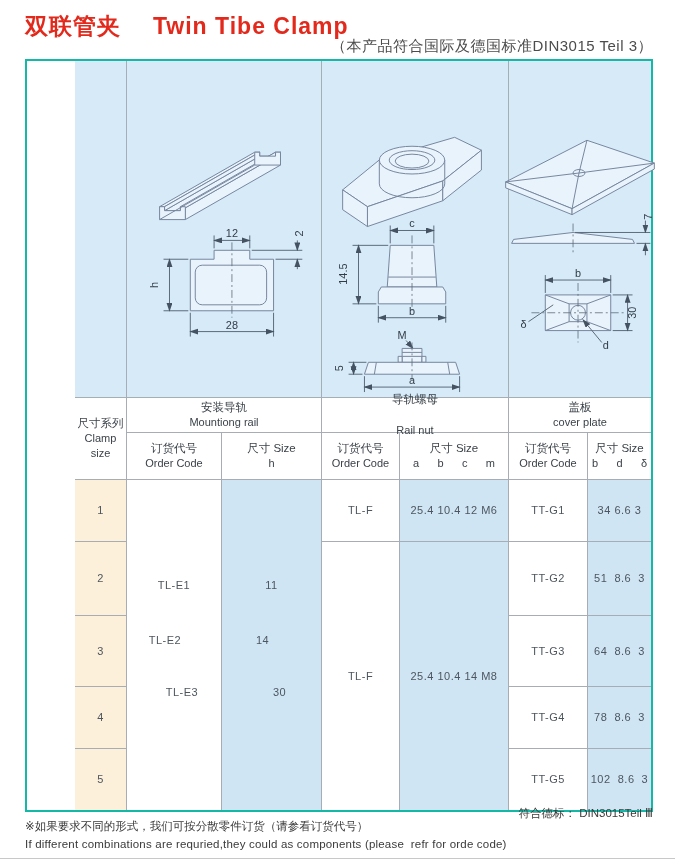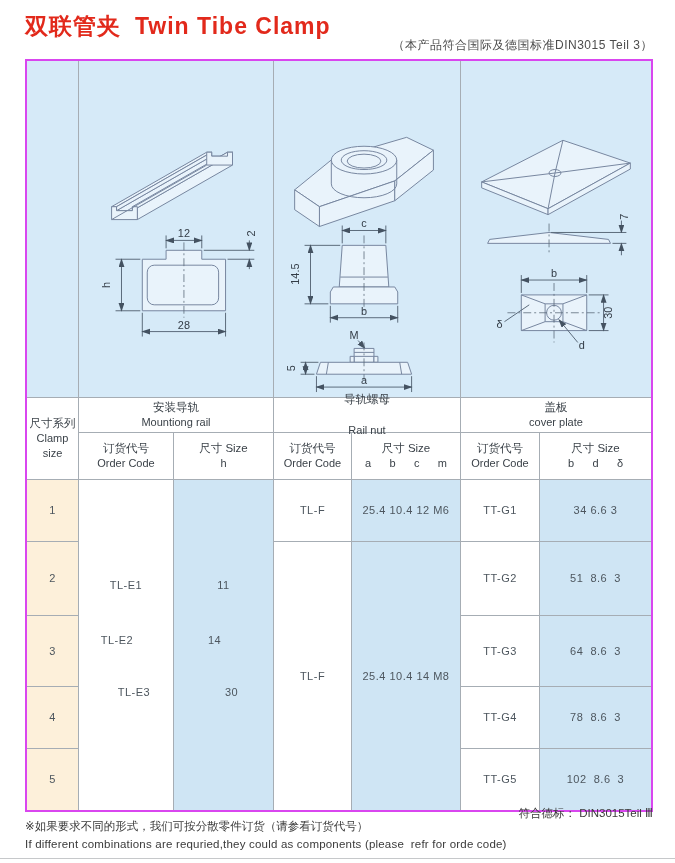--- a/index.html
+++ b/index.html
@@ -1,28 +1,28 @@
 <!DOCTYPE html>
 <html><head>
 <meta charset="utf-8">
 <style>
   html,body{margin:0;padding:0;background:#ffffff;}
   body{font-family:"Liberation Sans","DejaVu Sans",sans-serif;-webkit-font-smoothing:antialiased;}
   .page{position:relative;width:675px;height:863px;background:#ffffff;overflow:hidden;}
 
   
-  .title{position:absolute;left:25px;top:11px;display:flex;gap:14px;align-items:baseline;
+  .title{position:absolute;left:25px;top:11px;display:flex;gap:32px;align-items:baseline;
          font-size:23px;font-weight:bold;color:#e2291b;letter-spacing:1px;}
-  .std-note{position:absolute;right:22px;top:37px;font-size:12px;color:#4c4c4c;letter-spacing:.5px;}
+  .std-note{position:absolute;right:22px;top:37px;font-size:15px;color:#4c4c4c;letter-spacing:.5px;}
 
   
   .tbl{position:absolute;left:25px;top:59px;width:628px;height:753px;box-sizing:border-box;
-       border:2px solid #d946ef;display:grid;
+       border:2px solid #14b8a6;display:grid;
        grid-template-columns:52px 95px 100px 78px 109px 79px 1fr;
-       grid-template-rows:337px 35px 47px 62px 74px 71px 62px 1fr;background:#ffffff;}
+       grid-template-rows:337px 35px 47px 62px 74px 71px 62px 1fr;background:#ffffff;padding-left:48px;}
   .cell{display:flex;flex-direction:column;align-items:center;justify-content:center;
         font-size:11px;color:#3b4249;line-height:15px;text-align:center;position:relative;box-sizing:border-box;}
   .b-r{border-right:1px solid #a6adb4;}
   .b-b{border-bottom:1px solid #a6adb4;}
   .bg-blue{background:#cfe5f4;}
   .bg-draw{background:#d6eaf8;}
   .bg-cream{background:#fdf0da;}
   .zh{font-size:11.5px;color:#3b4249;}
   .en{font-size:11px;color:#3b4249;}
   .val{font-size:11px;color:#4d565e;letter-spacing:.5px;}

